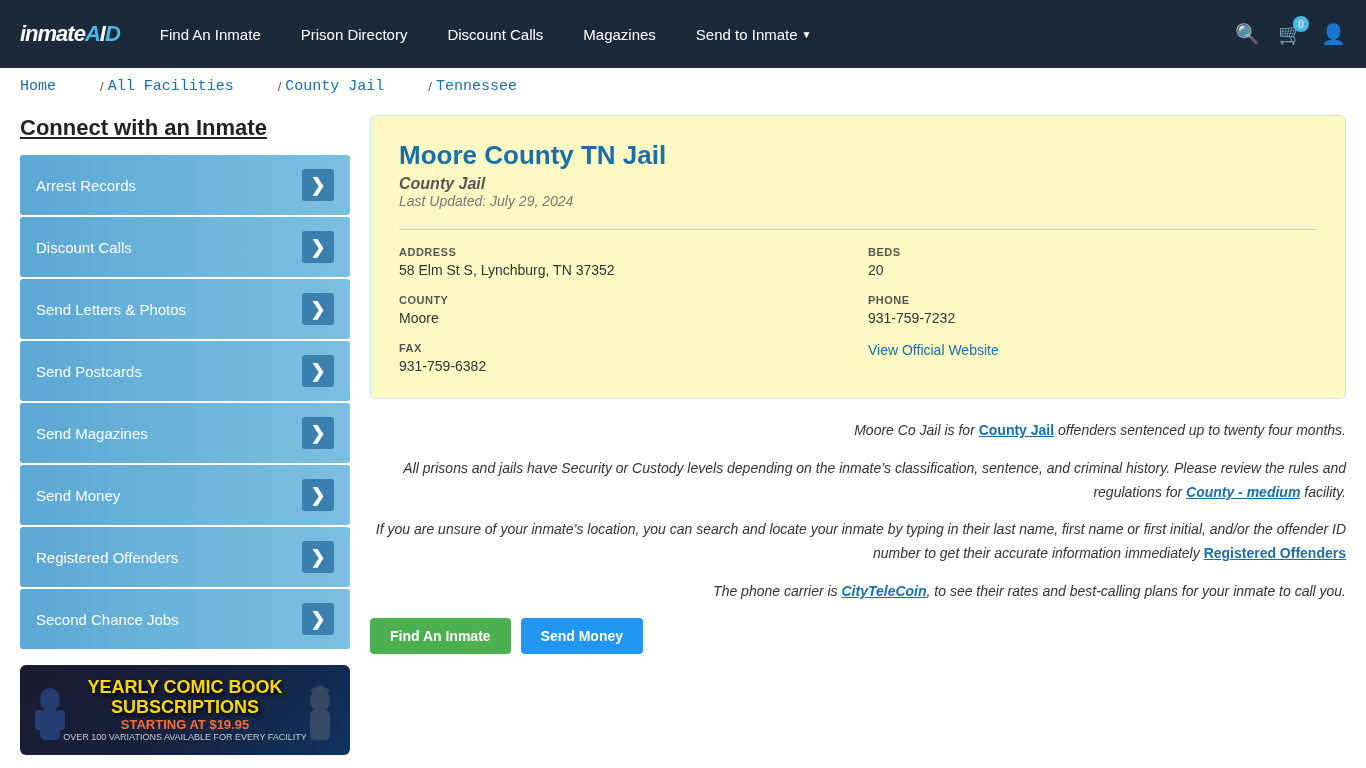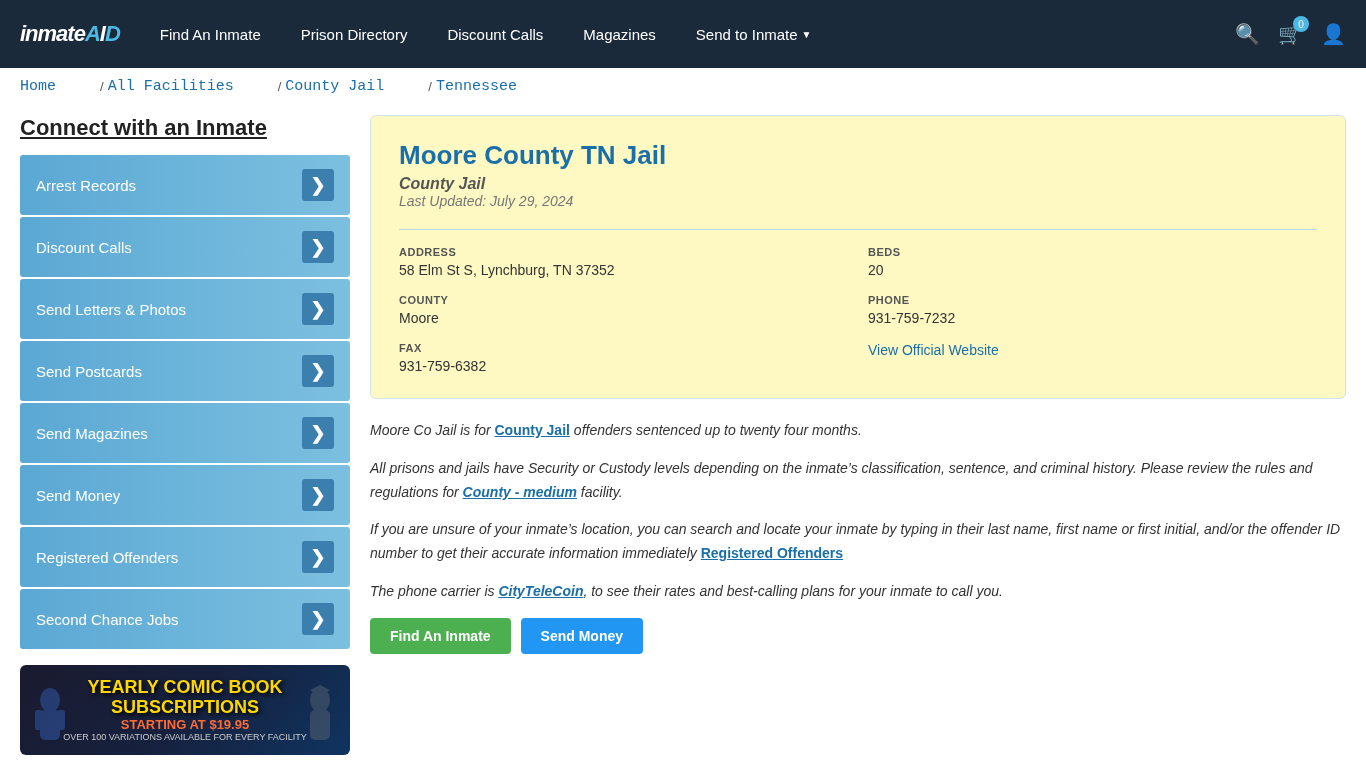--- a/index.html
+++ b/index.html
@@ -207,20 +207,21 @@
 
     
     .description {
       font-size: 14px;
       line-height: 1.7;
       color: #333;
     }
     .description p {
       margin-bottom: 14px;
       font-style: italic;
+      text-align: right;
     }
     .description .bold-blue {
       color: #1a6fa8;
       font-weight: bold;
       font-style: normal;
     }
     .description .italic-link {
       color: #1a6fa8;
       font-weight: bold;
       font-style: italic;

